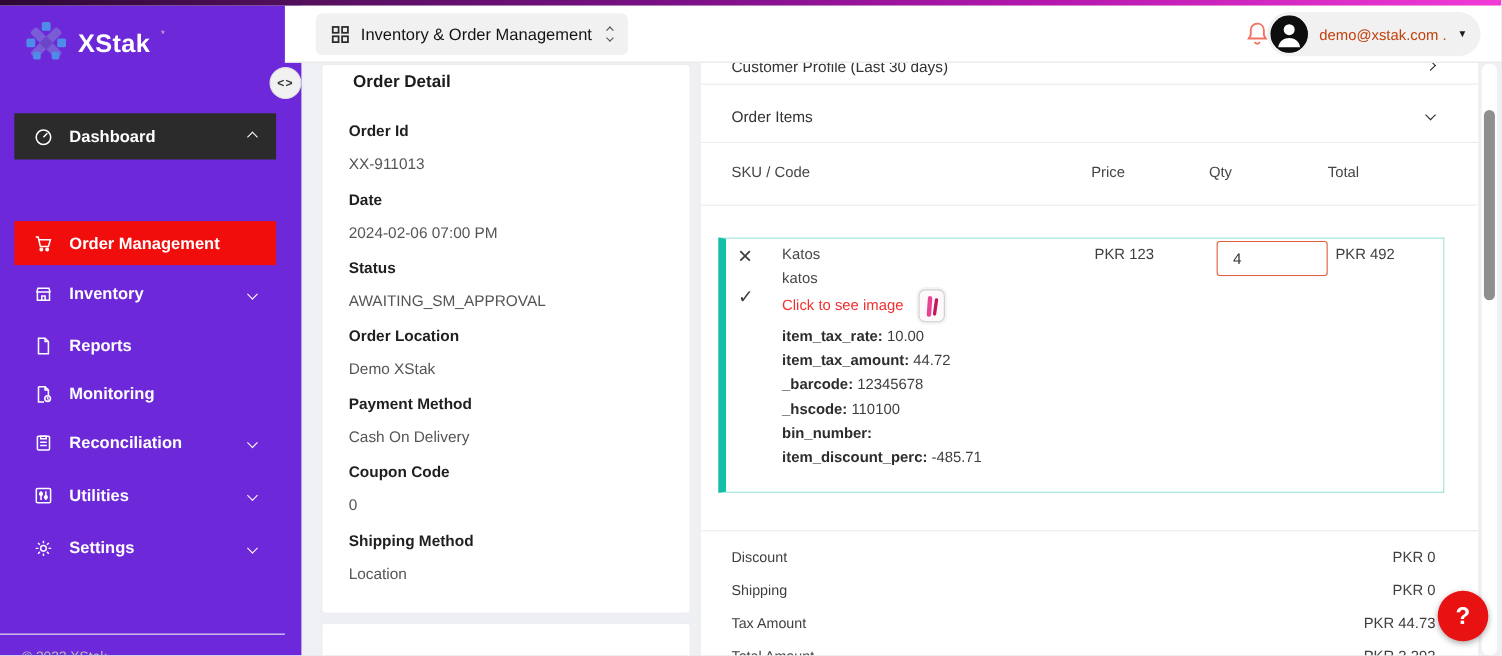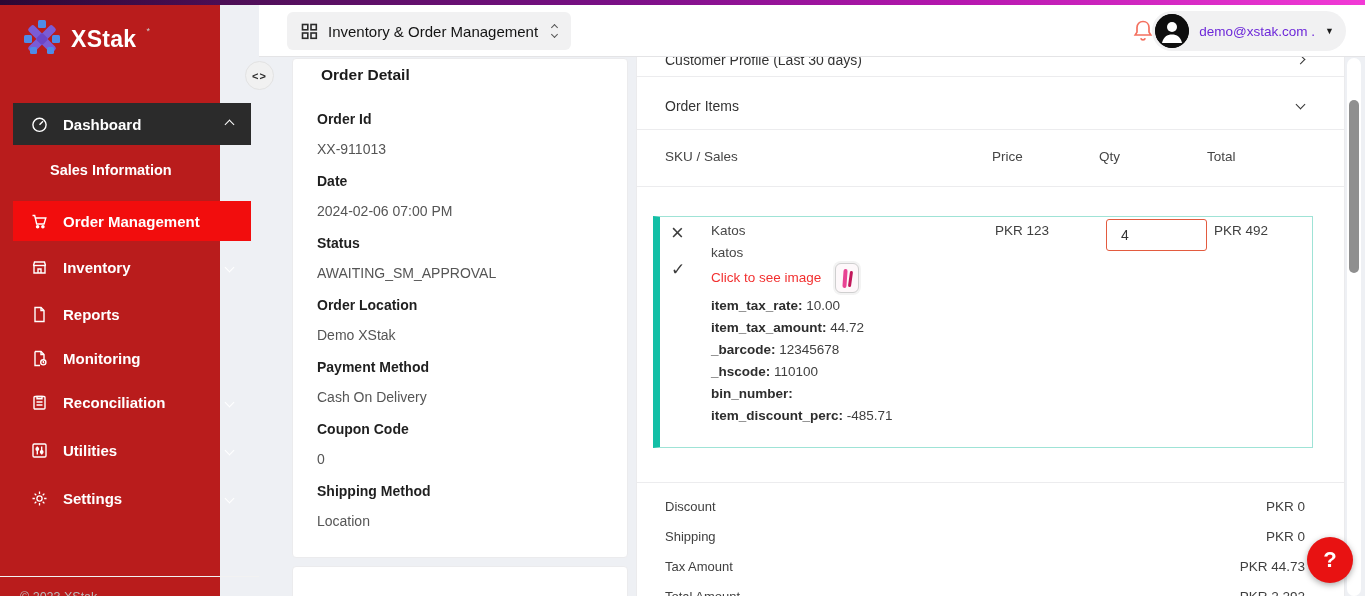--- a/index.html
+++ b/index.html
@@ -4,21 +4,21 @@
 <style>
   * { margin:0; padding:0; box-sizing:border-box; font-family:"Liberation Sans", sans-serif; }
   html,body { background:#dfe3ea; }
   .app { position:relative; width:1365px; height:596px; background:#eef0f4; overflow:hidden; }
 
   
   .accent { position:absolute; top:0; left:0; width:1365px; height:5px; z-index:8;
     background:linear-gradient(90deg,#2c0834 0%,#571060 22%,#7a1086 45%,#b517ae 70%,#f23ad6 100%); }
 
   
-  .sidebar { position:absolute; top:5px; left:0; width:220px; height:591px; background:#b91c1c; z-index:4; }
+  .sidebar { position:absolute; top:5px; left:0; width:274px; height:591px; background:#6d28d9; z-index:4; }
   .logo { position:absolute; top:14px; left:22px; display:flex; align-items:center; gap:9px; }
   .logo-text { color:#fff; font-size:23px; font-weight:700; letter-spacing:.3px; }
   .logo-mark { color:#cfcfcf; font-size:9px; vertical-align:top; position:relative; top:-8px; left:1px;}
   .nav { position:absolute; left:13px; width:238px; height:40px; display:flex; align-items:center;
          gap:15px; padding:0 18px; color:#fff; font-size:15px; font-weight:700; border-radius:0; cursor:pointer; }
   .nav .ic { width:17px; height:17px; flex:0 0 17px; display:block; }
   .nav-dash { top:98px; background:#2b2b2b; height:42px; }
   .nav-sub  { top:152px; height:26px; padding-left:37px; font-size:14.5px; }
   .nav-om   { top:196px; background:#f20d0d; }
   .nav-inv  { top:242px; } .nav-rep { top:289px; } .nav-mon { top:333px; }
@@ -39,21 +39,21 @@
   .topbar { position:absolute; top:5px; left:259px; width:1106px; height:52px; background:#fff;
     border-bottom:1px solid #e4e4e6; z-index:5; }
   .switcher { position:absolute; top:7px; left:28px; height:38px; background:#f1f1f2; border-radius:6px;
     display:flex; align-items:center; gap:10px; padding:0 14px; font-size:15px; color:#141414; cursor:pointer; }
   .sorticon { display:flex; flex-direction:column; gap:2px; align-items:center; margin-left:4px; color:#555; }
   .sorticon .chev { width:5px; height:5px; border-width:1.4px; }
   .bell { position:absolute; top:14px; left:873px; width:22px; height:24px; cursor:pointer; }
   .userpill { position:absolute; top:6px; right:19px; height:40px; background:#f1f1f2; border-radius:22px;
     display:flex; align-items:center; gap:10px; padding:0 12px 0 3px; cursor:pointer; }
   .avatar { width:34px; height:34px; border-radius:50%; background:#0e0e0e; overflow:hidden; flex:0 0 34px; }
-  .useremail { font-size:13.5px; color:#6d28d9; }
+  .useremail { font-size:13.5px; color:#c2410c; }
   .caret-down { font-size:9px; color:#1c1c1c; }
 
   
   .card { position:absolute; background:#fff; border:1px solid #ebebed; border-radius:4px; }
   .card-detail { left:292px; top:58px; width:336px; height:500px; }
   .card-detail2 { left:292px; top:566px; width:336px; height:60px; }
   .card-items { left:636px; top:40px; width:709px; height:600px; z-index:1; }
 
   .od-title { position:absolute; left:28px; top:7px; font-size:15.5px; font-weight:700; color:#1b1b1b; }
   .od-label { position:absolute; left:24px; font-size:14px; font-weight:700; color:#1f1f1f; }
@@ -123,23 +123,20 @@
 
     <div class="nav nav-dash">
       <svg class="ic" viewBox="0 0 17 17" fill="none" stroke="#fff" stroke-width="1.4">
         <circle cx="8.5" cy="8.8" r="6.6"></circle>
           <path d="M8.5 8.8 L12 5.2"></path>
       </svg>
       <span>Dashboard</span>
       <span class="chev up"></span>
     </div>
 
-    <div class="nav nav-sub">
-      <span>Sales Information</span>
-    </div>
 
     <div class="nav nav-om">
       <svg class="ic" viewBox="0 0 17 17" fill="none" stroke="#fff" stroke-width="1.4">
         <path d="M1.5 2.5h2.2l2 8.5h7.3l1.8-6H4.4"></path>
           <circle cx="6.6" cy="13.8" r="1.1" fill="#fff"></circle>
           <circle cx="11.9" cy="13.8" r="1.1" fill="#fff"></circle>
       </svg>
       <span>Order Management</span>
     </div>
 
@@ -265,21 +262,21 @@
 
   <div class="card card-items">
     <div class="acc-header" style="top:11px">Customer Profile (Last 30 days)</div>
     <span class="chev right acc-chev" style="left:660px; top:15px"></span>
     <div class="rc-divider" style="top:35px"></div>
 
     <div class="acc-header" style="top:57px">Order Items</div>
     <span class="chev down acc-chev" style="left:660px; top:60px"></span>
     <div class="rc-divider" style="top:88px"></div>
 
-    <div class="colhead" style="left:28px;  top:108px">SKU / Sales</div>
+    <div class="colhead" style="left:28px;  top:108px">SKU / Code</div>
     <div class="colhead" style="left:355px; top:108px">Price</div>
     <div class="colhead" style="left:462px; top:108px">Qty</div>
     <div class="colhead" style="left:570px; top:108px">Total</div>
     <div class="rc-divider" style="top:145px"></div>
 
     <div class="item-card">
       <div class="item-x">×</div>
       <div class="item-check">✓</div>
       <div class="item-name">Katos</div>
       <div class="item-sku">katos</div>

